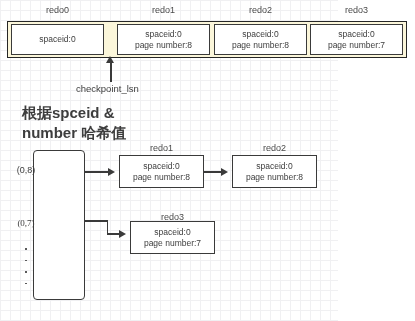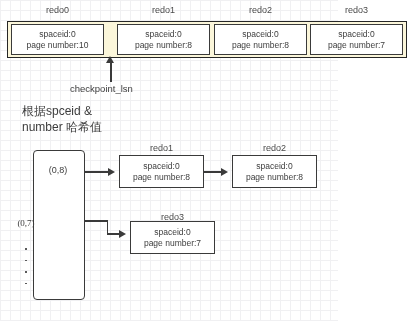--- a/index.html
+++ b/index.html
@@ -66,34 +66,35 @@
   .cp-head{
     position:absolute;
     left:106px; top:56px;
     width:0;height:0;
     border-left:4.5px solid transparent;
     border-right:4.5px solid transparent;
     border-bottom:7px solid #3a3a3a;
   }
   .cp-text{
     position:absolute;
-    left:70px; top:83px;
+    left:76px; top:83px;
     font-size:9.5px;
     color:#3d3d3d;
     white-space:nowrap;
   }
 
   
   .hash-note{
     position:absolute;
     left:22px; top:103px;
-    font-size:12px;
+    font-size:15px;
     line-height:1.35;
     color:#3d3d3d;
     white-space:nowrap;
+    font-weight:bold;
   }
 
   
   .bucket{
     position:absolute;
     left:33px; top:150px;
     width:52px; height:150px;
     background:#ffffff;
     border:1.5px solid #3a3a3a;
     border-radius:4px;
@@ -163,21 +164,20 @@
 </head>
 <body>
 
 <div id="canvas">
 
   <div class="band"></div>
 
   <div class="seg-lbl" style="left:11px;width:93px;">redo0</div>
   <div class="seg" style="left:11px;width:93px;">
     <span>spaceid:0</span>
-    <span>page number:10</span>
   </div>
 
   <div class="seg-lbl" style="left:117px;width:93px;">redo1</div>
   <div class="seg" style="left:117px;width:93px;">
     <span>spaceid:0</span>
     <span>page number:8</span>
   </div>
 
   <div class="seg-lbl" style="left:214px;width:93px;">redo2</div>
   <div class="seg" style="left:214px;width:93px;">
@@ -194,21 +194,21 @@
   <div class="cp-line"></div>
   <div class="cp-head"></div>
   <div class="cp-text">checkpoint_lsn</div>
 
   <div class="hash-note">
     <div>根据spceid &amp;</div>
     <div>number 哈希值</div>
   </div>
 
   <div class="bucket"></div>
-  <div class="bucket-key" style="top:165px;padding-left:32px;">(0,8)</div>
+  <div class="bucket-key" style="top:165px;">(0,8)</div>
   <div class="bucket-key" style="top:218px;font-family:Liberation Serif, serif;">(0,7)</div>
   <div class="dots">
     <div class="dot"></div>
     <div class="dot"></div>
     <div class="dot"></div>
     <div class="dot"></div>
   </div>
 
   <div class="h-line" style="left:85px;top:171px;width:24px;"></div>
   <div class="arrow-r" style="left:108px;top:168px;"></div>

